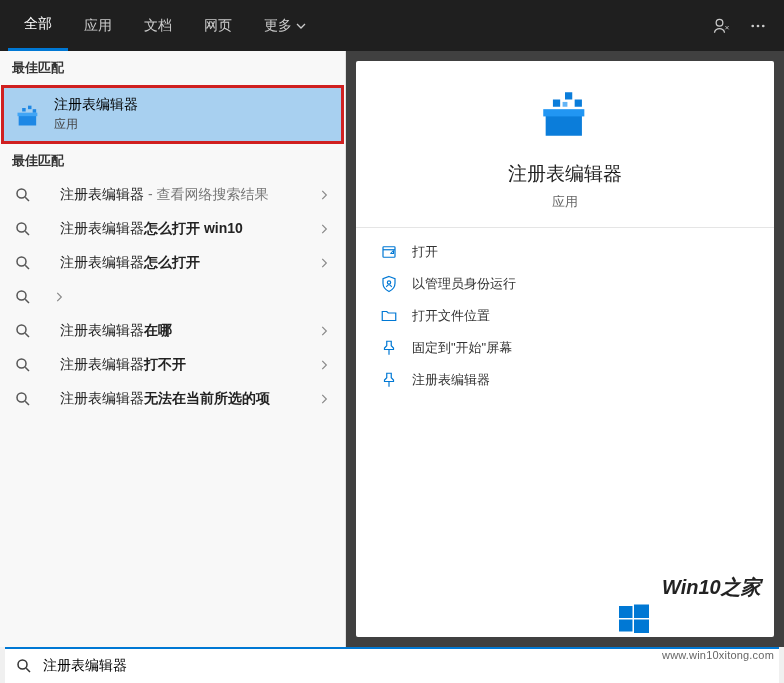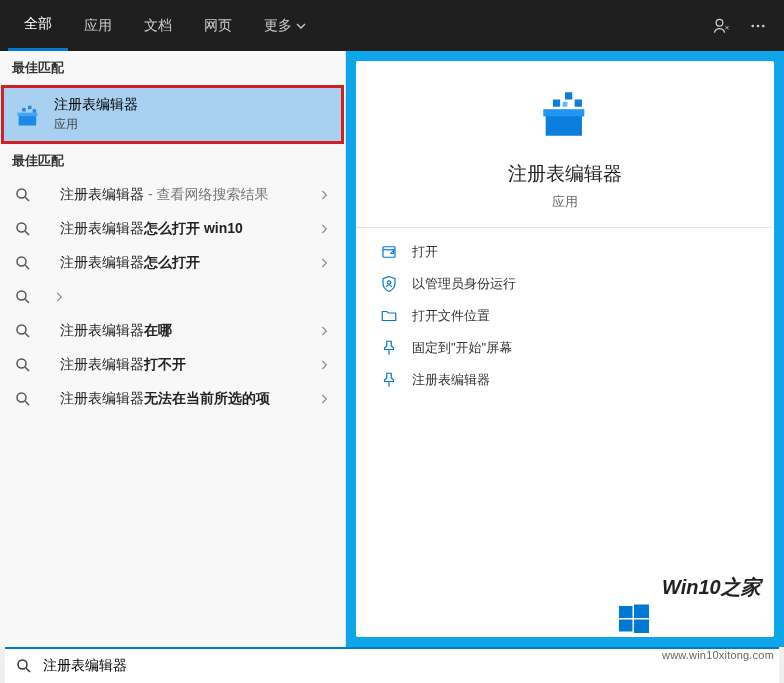--- a/index.html
+++ b/index.html
@@ -39,21 +39,21 @@
       height: 36px;
       display: flex;
       align-items: center;
       justify-content: center;
       color: #ccc;
       cursor: pointer;
     }
     .main {
       display: flex;
       height: 596px;
-      background: #0ea5e9;
+      background: #404040;
     }
     .left-panel {
       width: 346px;
       background: #f8f8f8;
       border-right: 1px solid #e0e0e0;
       overflow-y: auto;
     }
     .section-header {
       padding: 8px 12px;
       font-size: 13px;

